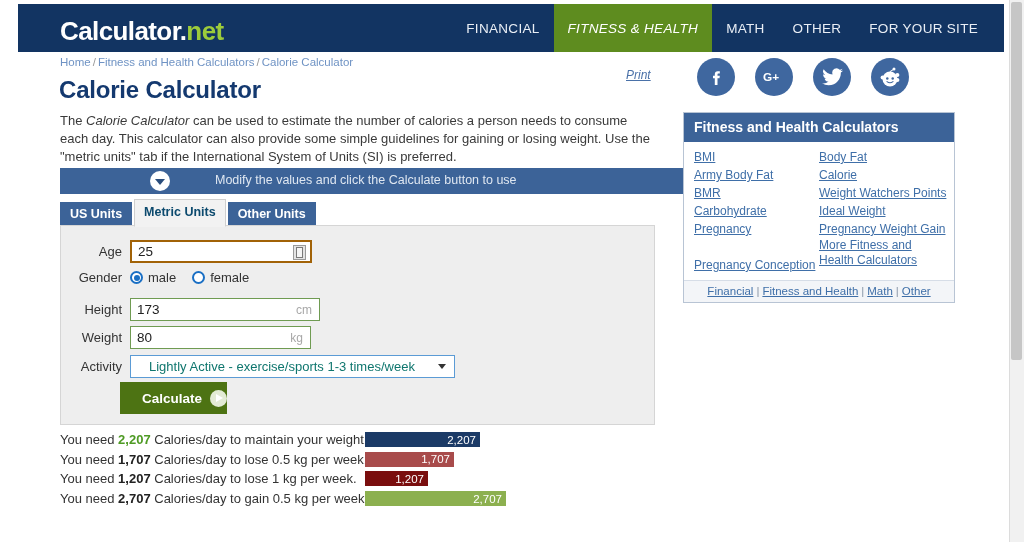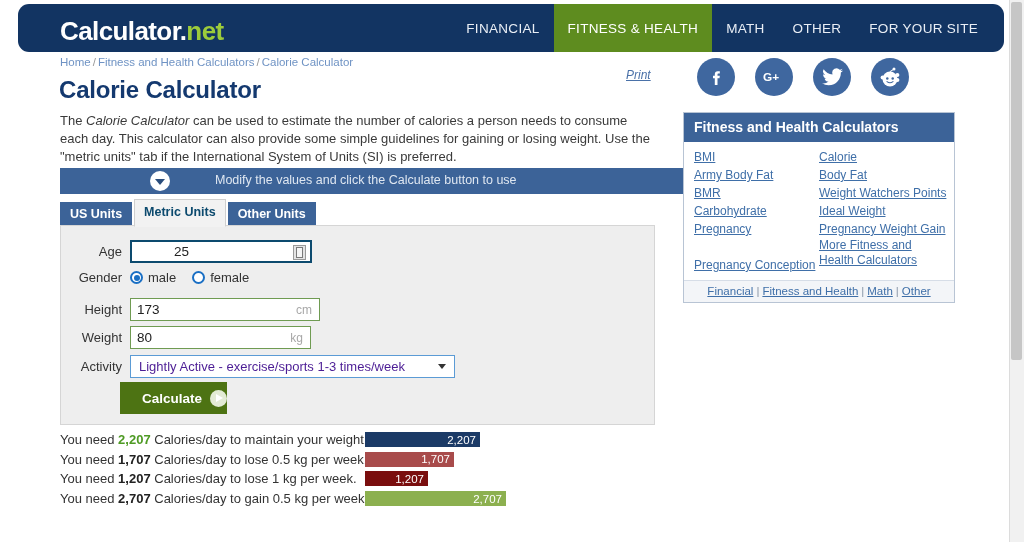--- a/index.html
+++ b/index.html
@@ -15,21 +15,20 @@
     width: 1024px; height: 542px;
     background: #ffffff;
   }
 
   
   .header {
     position: absolute;
     left: 18px; top: 4px;
     width: 986px; height: 48px;
     background: #123462;
-    border-radius: 11px;
   }
   .logo {
     position: absolute;
     left: 42px; top: 12px;
     font-size: 26px;
     font-weight: bold;
     letter-spacing: -0.6px;
     color: #ffffff;
     white-space: nowrap;
   }
@@ -48,20 +47,21 @@
     padding: 0 14px;
     color: #e9eef5;
     font-size: 13.5px;
     letter-spacing: 0.3px;
     white-space: nowrap;
     cursor: pointer;
   }
   .nav-item.active {
     background: #5e8c1f;
     color: #ffffff;
+    font-style: italic;
   }
 
   
   .breadcrumb {
     position: absolute;
     left: 60px; top: 56px;
     font-size: 11.5px;
     color: #6f93c4;
     white-space: nowrap;
   }
@@ -190,21 +190,21 @@
   .inp input {
     border: 0; outline: 0;
     background: transparent;
     font-size: 13.5px;
     color: #222;
     padding-left: 6px;
     width: 100%;
     height: 100%;
     font-family: "Liberation Sans", sans-serif;
   }
-  .inp.focused { border: 2px solid #0c4a6e; padding-left: 36px; }
+  .inp.focused { border: 2px solid #a16207; }
   .inp.green { border: 1px solid #6f9b52; }
   .unit {
     position: absolute;
     right: 7px;
     font-size: 12px;
     color: #a8a8a8;
   }
   .spinner {
     position: absolute;
     right: 4px; top: 3px;
@@ -241,22 +241,22 @@
 
   .select-wrap {
     position: relative;
     width: 325px; height: 23px;
     background: #ffffff;
     border: 1px solid #5b9bd5;
     display: flex; align-items: center;
     cursor: pointer;
   }
   .select-text {
-    font-size: 13px; color: #4c1d95;
-    padding-left: 8px;
+    font-size: 13px; color: #0f766e;
+    padding-left: 18px;
     white-space: nowrap;
   }
   .select-arrow {
     position: absolute;
     right: 8px;
     width: 0; height: 0;
     border-left: 4px solid transparent;
     border-right: 4px solid transparent;
     border-top: 5px solid #333333;
   }
@@ -578,22 +578,22 @@
       <div class="sb-col">
         <a class="sb-link">BMI</a>
         <a class="sb-link">Army Body Fat</a>
         <a class="sb-link">BMR</a>
         <a class="sb-link">Carbohydrate</a>
         <a class="sb-link">Pregnancy</a>
         <div class="sb-spacer"></div>
         <a class="sb-link">Pregnancy Conception</a>
       </div>
       <div class="sb-col">
+        <a class="sb-link">Body Fat</a>
         <a class="sb-link">Calorie</a>
-        <a class="sb-link">Body Fat</a>
         <a class="sb-link">Weight Watchers Points</a>
         <a class="sb-link">Ideal Weight</a>
         <a class="sb-link">Pregnancy Weight Gain</a>
         <a class="sb-link two-line">More Fitness and Health Calculators</a>
       </div>
     </div>
     <div class="sidebar-foot">
       <a>Financial</a><span class="sep">|</span><a>Fitness and Health</a><span class="sep">|</span><a>Math</a><span class="sep">|</span><a>Other</a>
     </div>
   </div>

